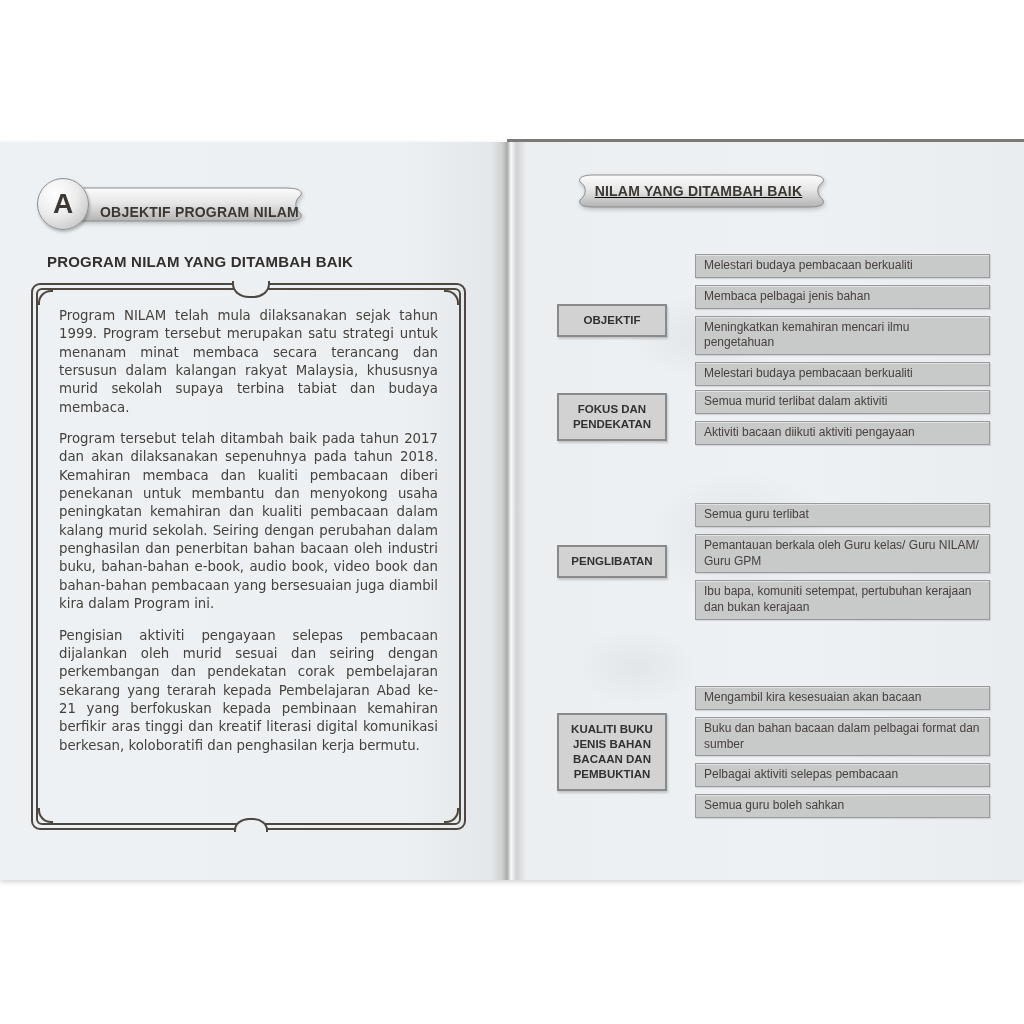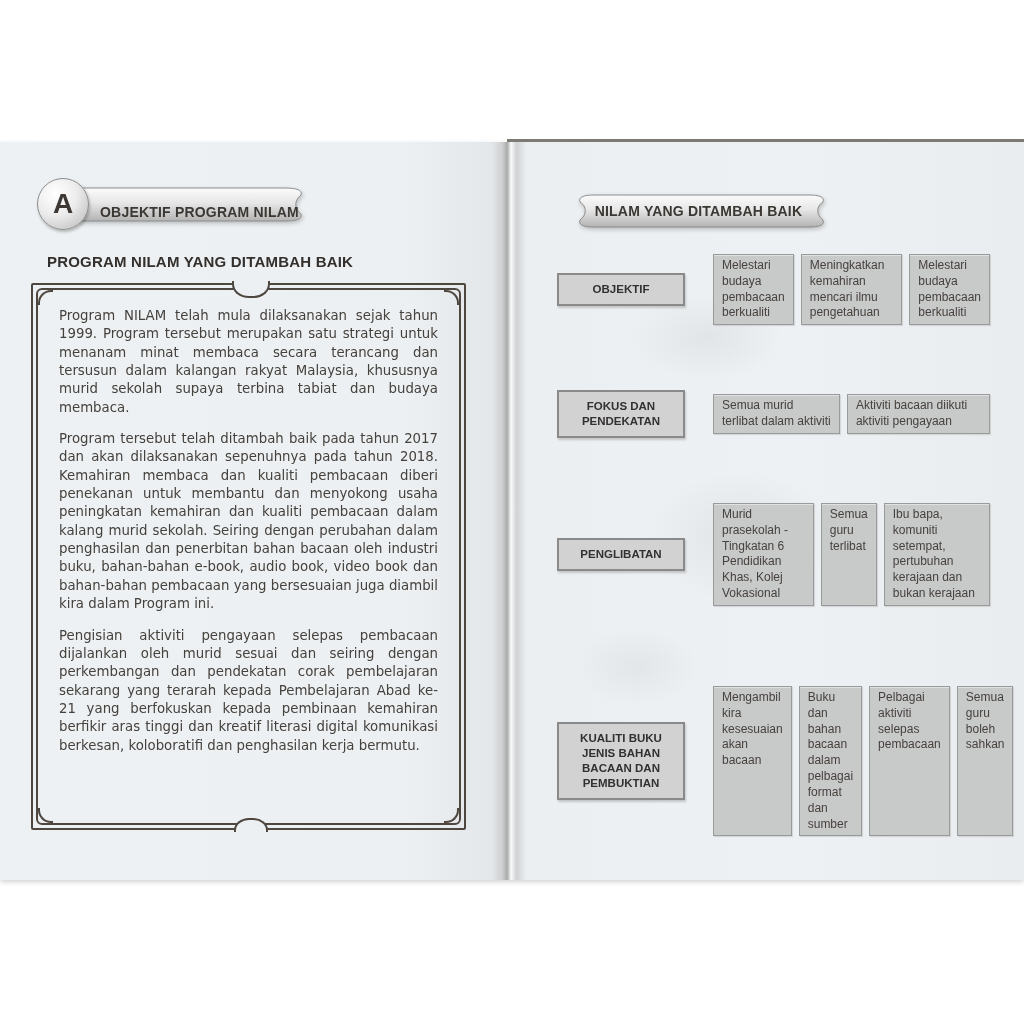--- a/index.html
+++ b/index.html
@@ -19,49 +19,49 @@
       background:radial-gradient(circle at 35% 30%,#ffffff 0%,#ececec 45%,#cfcfcf 75%,#b9b9b9 100%);
       border:1px solid #8f8f8f;box-shadow:1px 2px 3px rgba(0,0,0,.25);z-index:5;
       display:flex;align-items:center;justify-content:center;}
   .letter-circle span{font-family:"Liberation Sans",sans-serif;font-weight:bold;font-size:28px;color:#3d3834;}
   .ribbon{position:absolute;z-index:4;}
   .ribbon svg{position:absolute;left:0;top:0;filter:drop-shadow(1px 2px 2px rgba(0,0,0,.22));}
   .ribbon .ribbon-text{position:relative;display:flex;align-items:center;height:100%;
       font-family:"Liberation Sans",sans-serif;font-weight:bold;color:#3b3733;font-size:14px;letter-spacing:.2px;}
   .ribbon-leftpage{left:60px;top:45px;width:247px;height:50px;}
   .ribbon-leftpage .ribbon-text{padding-left:40px;}
-  .ribbon-rightpage{left:71px;top:52px;width:247px;height:34px;}
+  .ribbon-rightpage{left:71px;top:32px;width:247px;height:34px;text-decoration:underline;}
   .ribbon-rightpage .ribbon-text{justify-content:center;padding-right:6px;}
   .page-heading{position:absolute;left:35px;top:99px;margin:12px;
       font-family:"Liberation Sans",sans-serif;font-weight:bold;font-size:15px;color:#332f2c;letter-spacing:.2px;}
 
   
   .ornate-frame{position:absolute;left:31px;top:141px;width:431px;height:543px;
-      border:2px solid #4e4740;border-radius:2px;}
+      border:2px solid #4e4740;border-radius:9px;}
   .frame-inner{position:absolute;left:3px;top:3px;right:3px;bottom:3px;border:2px solid #4e4740;border-radius:6px;}
   .notch-top{position:absolute;top:-4px;left:50%;margin-left:-17px;width:34px;height:15px;z-index:3;
       background:#edf0f2;border:2px solid #4e4740;border-top:none;
       border-bottom-left-radius:17px 14px;border-bottom-right-radius:17px 14px;}
   .notch-bottom{position:absolute;bottom:-4px;left:50%;margin-left:-15px;width:30px;height:12px;z-index:3;
       background:#edf0f2;border:2px solid #4e4740;border-bottom:none;
       border-top-left-radius:15px 12px;border-top-right-radius:15px 12px;}
   .curl{position:absolute;width:13px;height:13px;border:2px solid #4e4740;z-index:2;}
   .curl-tl{left:5px;top:5px;border-right:none;border-bottom:none;border-top-left-radius:13px;}
   .curl-tr{right:5px;top:5px;border-left:none;border-bottom:none;border-top-right-radius:13px;}
   .curl-bl{left:5px;bottom:5px;border-right:none;border-top:none;border-bottom-left-radius:13px;}
   .curl-br{right:5px;bottom:5px;border-left:none;border-top:none;border-bottom-right-radius:13px;}
   .frame-text{position:absolute;left:0;top:0;right:0;bottom:0;padding:22px 26px;overflow:hidden;}
   .frame-text p{margin:0 0 13px 0;text-align:justify;font-size:13.3px;line-height:1.38;color:#45413d;}
 
   
   .group{position:absolute;left:50px;width:433px;display:flex;align-items:center;gap:28px;}
   .label-box{flex:0 0 100px;background:#d2d2d2;border:2px solid #8a8a8a;
-      box-shadow:1px 2px 2px rgba(0,0,0,.18);padding:7px 12px;text-align:center;
+      box-shadow:1px 2px 2px rgba(0,0,0,.18);padding:7px 3px;text-align:center;
       font-family:"Liberation Sans",sans-serif;font-weight:bold;font-size:11.5px;line-height:1.3;color:#333030;}
-  .items{flex:1;display:flex;gap:7px;}
+  .items{flex:1;display:flex;flex-direction:column;gap:7px;}
   .item-box{background:#c8c9c9;border:1px solid #999a9a;padding:3px 8px;min-height:15px;
       box-shadow:inset 0 1px 0 rgba(255,255,255,.45),1px 1px 1px rgba(0,0,0,.10);
       font-family:"Liberation Sans",sans-serif;font-size:12px;line-height:1.32;color:#46423e;}
   .g1{top:112px;} .g2{top:248px;} .g3{top:361px;} .g4{top:544px;}
 
   .smudge{position:absolute;border-radius:50%;pointer-events:none;}
   .smudge-1{left:95px;top:135px;width:210px;height:120px;
       background:radial-gradient(closest-side,rgba(150,160,168,.14),rgba(150,160,168,0) 72%);}
   .smudge-2{left:105px;top:300px;width:260px;height:190px;
       background:radial-gradient(closest-side,rgba(150,160,168,.16),rgba(150,160,168,0) 70%);}
@@ -126,38 +126,39 @@
           </defs>
           <path d="M16 1 H231 C241 1 247 3 245 8 C238 12 238 21 245 26 C247 31 241 33 231 33 H16 C6 33 0 31 2 26 C9 21 9 12 2 8 C0 3 6 1 16 1 Z" fill="url(#gradR)" stroke="#8d8d8d" stroke-width="1"></path>
         </svg>
         <span class="ribbon-text">NILAM YANG DITAMBAH BAIK</span>
       </div>
 
       <div class="group g1">
         <div class="label-box">OBJEKTIF</div>
         <div class="items">
           <div class="item-box">Melestari budaya pembacaan berkualiti</div>
+          <div class="item-box">Membaca pelbagai jenis bahan</div>
           <div class="item-box">Meningkatkan kemahiran mencari ilmu pengetahuan</div>
           <div class="item-box">Melestari budaya pembacaan berkualiti</div>
         </div>
       </div>
 
       <div class="group g2">
         <div class="label-box">FOKUS DAN PENDEKATAN</div>
         <div class="items">
           <div class="item-box">Semua murid terlibat dalam aktiviti</div>
           <div class="item-box">Aktiviti bacaan diikuti aktiviti pengayaan</div>
         </div>
       </div>
 
       <div class="group g3">
         <div class="label-box">PENGLIBATAN</div>
         <div class="items">
-          <div class="item-box">Murid prasekolah - Tingkatan 6 Pendidikan Khas, Kolej Vokasional</div>
           <div class="item-box">Semua guru terlibat</div>
+          <div class="item-box">Pemantauan berkala oleh Guru kelas/ Guru NILAM/ Guru GPM</div>
           <div class="item-box">Ibu bapa, komuniti setempat, pertubuhan kerajaan dan bukan kerajaan</div>
         </div>
       </div>
 
       <div class="group g4">
         <div class="label-box">KUALITI BUKU JENIS BAHAN BACAAN DAN PEMBUKTIAN</div>
         <div class="items">
           <div class="item-box">Mengambil kira kesesuaian akan bacaan</div>
           <div class="item-box">Buku dan bahan bacaan dalam pelbagai format dan sumber</div>
           <div class="item-box">Pelbagai aktiviti selepas pembacaan</div>

